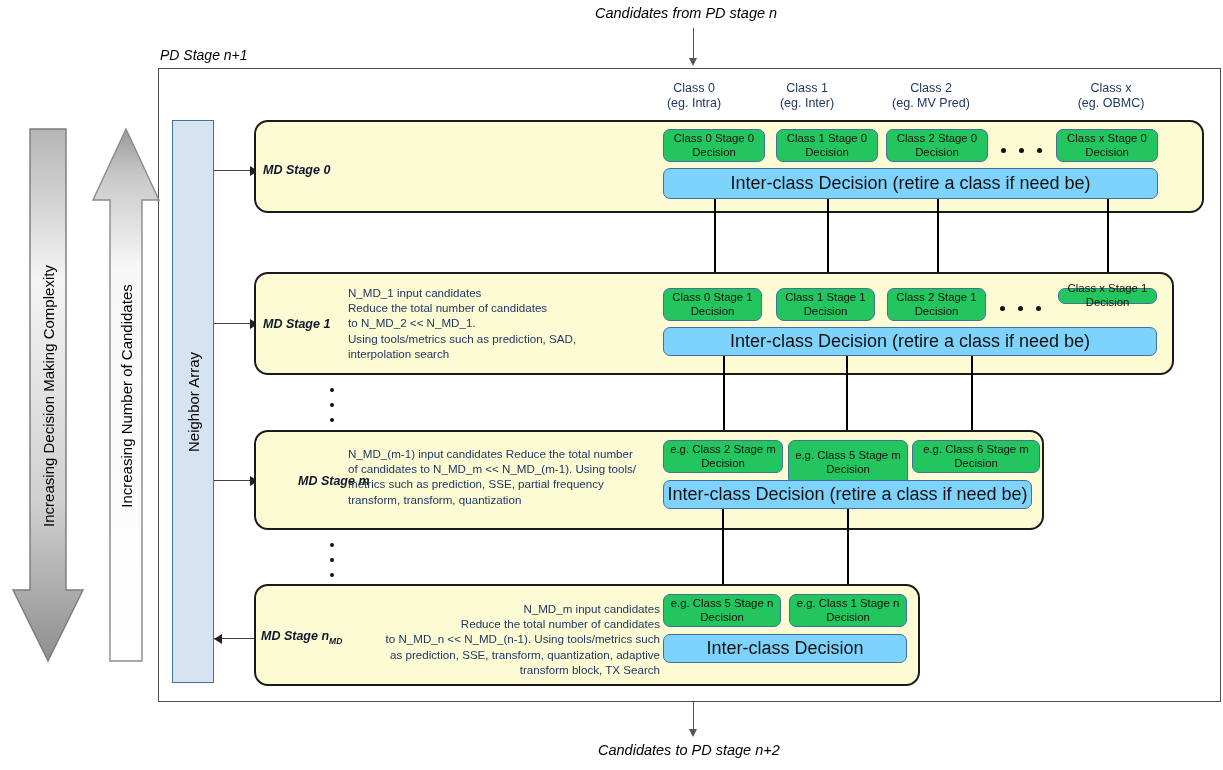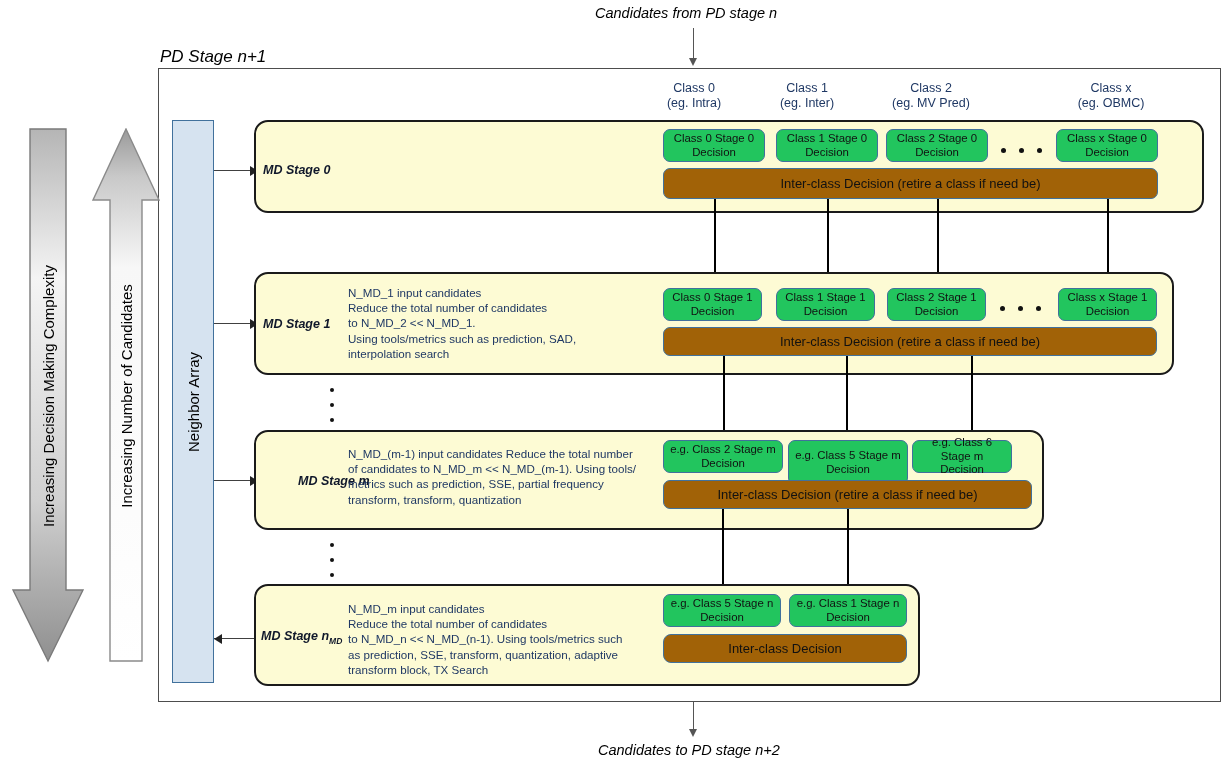--- a/index.html
+++ b/index.html
@@ -19,21 +19,21 @@
     white-space:nowrap;
   }
 
   
   .pd-frame{
     position:absolute;left:158px;top:68px;width:1063px;height:634px;
     border:1.6px solid #4d4d4d;background:transparent;box-sizing:border-box;
   }
   .pd-label{
     position:absolute;left:160px;top:47px;
-    font-size:17px;font-style:italic;color:#000;white-space:nowrap;
+    font-size:14px;font-style:italic;color:#000;white-space:nowrap;
   }
 
   
   .class-head{
     position:absolute;text-align:center;font-size:12.5px;line-height:15px;
     color:#1f3864;white-space:nowrap;
   }
 
   
   .neighbor{
@@ -65,24 +65,24 @@
 
   
   .dbox{
     position:absolute;background:#22c55e;border:1.1px solid #41719c;
     border-radius:7px;box-sizing:border-box;
     display:flex;align-items:center;justify-content:center;
     text-align:center;font-size:11.4px;line-height:13.6px;color:#111;
     padding:0 3px;
   }
   .interbox{
-    position:absolute;background:#a16207;border:1.1px solid #41719c;
+    position:absolute;background:#7dd3fc;border:1.1px solid #41719c;
     border-radius:7px;box-sizing:border-box;
     display:flex;align-items:center;justify-content:center;
-    font-size:13px;color:#111;
+    font-size:18px;color:#111;
   }
 
   
   .hdots{position:absolute;display:flex;gap:13px;align-items:center;}
   .hdots i{width:5px;height:5px;background:#111;border-radius:50%;display:block;}
   .vdots{position:absolute;display:flex;flex-direction:column;gap:11px;align-items:center;}
   .vdots i{width:4px;height:4px;background:#111;border-radius:50%;display:block;}
 
   
   .vline{position:absolute;width:2.2px;background:#000;}
@@ -238,21 +238,21 @@
 Decision</div>
   <div class="dbox" style="left:776px;top:288px;width:99px;height:33px;white-space:pre-line;border-radius:8px;">Class 1 Stage 1
 Decision</div>
   <div class="dbox" style="left:887px;top:288px;width:99px;height:33px;white-space:pre-line;">Class 2 Stage 1
 Decision</div>
   <div class="hdots" style="left:1000px;top:306px;">
     <i></i>
       <i></i>
       <i></i>
   </div>
-  <div class="dbox" style="left:1058px;top:288px;width:99px;height:33px;white-space:pre-line;">Class x Stage 1
+  <div class="dbox" style="left:1058px;top:288px;width:99px;height:16px;white-space:pre-line;">Class x Stage 1
 Decision</div>
   <div class="interbox" style="left:663px;top:327px;width:494px;height:29px;">Inter-class Decision (retire a class if need be)</div>
 
   <div class="vline" style="left:723px;top:356px;height:83px;"></div>
   <div class="arrowdown" style="left:718px;top:437px;"></div>
   <div class="vline" style="left:846px;top:356px;height:83px;"></div>
   <div class="arrowdown" style="left:841px;top:437px;"></div>
   <div class="vline" style="left:971px;top:356px;height:83px;"></div>
   <div class="arrowdown" style="left:966px;top:437px;"></div>
 
@@ -260,48 +260,48 @@
   <div class="stage-title" style="left:262px;top:474px;margin-left:36px;">MD Stage m</div>
   <div class="stage-desc" style="left:348px;top:446px;width:310px;">N_MD_(m-1) input candidates Reduce the total number
 of candidates to N_MD_m &lt;&lt; N_MD_(m-1). Using tools/
 metrics such as prediction, SSE, partial frequency
 transform, transform, quantization</div>
 
   <div class="dbox" style="left:663px;top:440px;width:120px;height:33px;white-space:pre-line;">e.g. Class 2 Stage m
 Decision</div>
   <div class="dbox" style="left:788px;top:440px;width:120px;height:45px;white-space:pre-line;">e.g. Class 5 Stage m
 Decision</div>
-  <div class="dbox" style="left:912px;top:440px;width:100px;height:33px;white-space:pre-line;">e.g. Class 6 Stage m
+  <div class="dbox" style="left:912px;top:440px;width:128px;height:33px;white-space:pre-line;">e.g. Class 6 Stage m
 Decision</div>
   <div class="interbox" style="left:663px;top:480px;width:369px;height:29px;">Inter-class Decision (retire a class if need be)</div>
 
   <div class="vline" style="left:722px;top:509px;height:81px;"></div>
   <div class="arrowdown" style="left:717px;top:588px;"></div>
   <div class="vline" style="left:847px;top:509px;height:81px;"></div>
   <div class="arrowdown" style="left:842px;top:588px;"></div>
 
   <div class="vdots" style="left:330px;top:543px;">
     <i></i>
       <i></i>
       <i></i>
   </div>
 
   <div class="stage" style="left:254px;top:584px;width:666px;height:102px;"></div>
   <div class="stage-title" style="left:261px;top:629px;">
     <span>MD Stage n</span><span class="sub">MD</span>
   </div>
-  <div class="stage-desc" style="left:348px;top:601px;width:312px;">N_MD_m input candidates
+  <div class="stage-desc" style="left:348px;top:601px;width:312px;text-align:right;">N_MD_m input candidates
 Reduce the total number of candidates
 to N_MD_n &lt;&lt; N_MD_(n-1). Using tools/metrics such
 as prediction, SSE, transform, quantization, adaptive
 transform block, TX Search</div>
 
   <div class="dbox" style="left:663px;top:594px;width:118px;height:33px;white-space:pre-line;">e.g. Class 5 Stage n
 Decision</div>
   <div class="dbox" style="left:789px;top:594px;width:118px;height:33px;white-space:pre-line;">e.g. Class 1 Stage n
 Decision</div>
-  <div class="interbox" style="left:663px;top:634px;width:244px;height:29px;border-radius:8px;">Inter-class Decision</div>
+  <div class="interbox" style="left:663px;top:634px;width:244px;height:29px;">Inter-class Decision</div>
 
   <div class="thinline" style="left:693px;top:702px;height:30px;"></div>
   <div class="thinarrowdown" style="left:689px;top:729px;"></div>
   <div class="abs flowcap" style="left:598px;top:742px;">Candidates to PD stage n+2</div>
 
 </div>
 
 </body></html>

